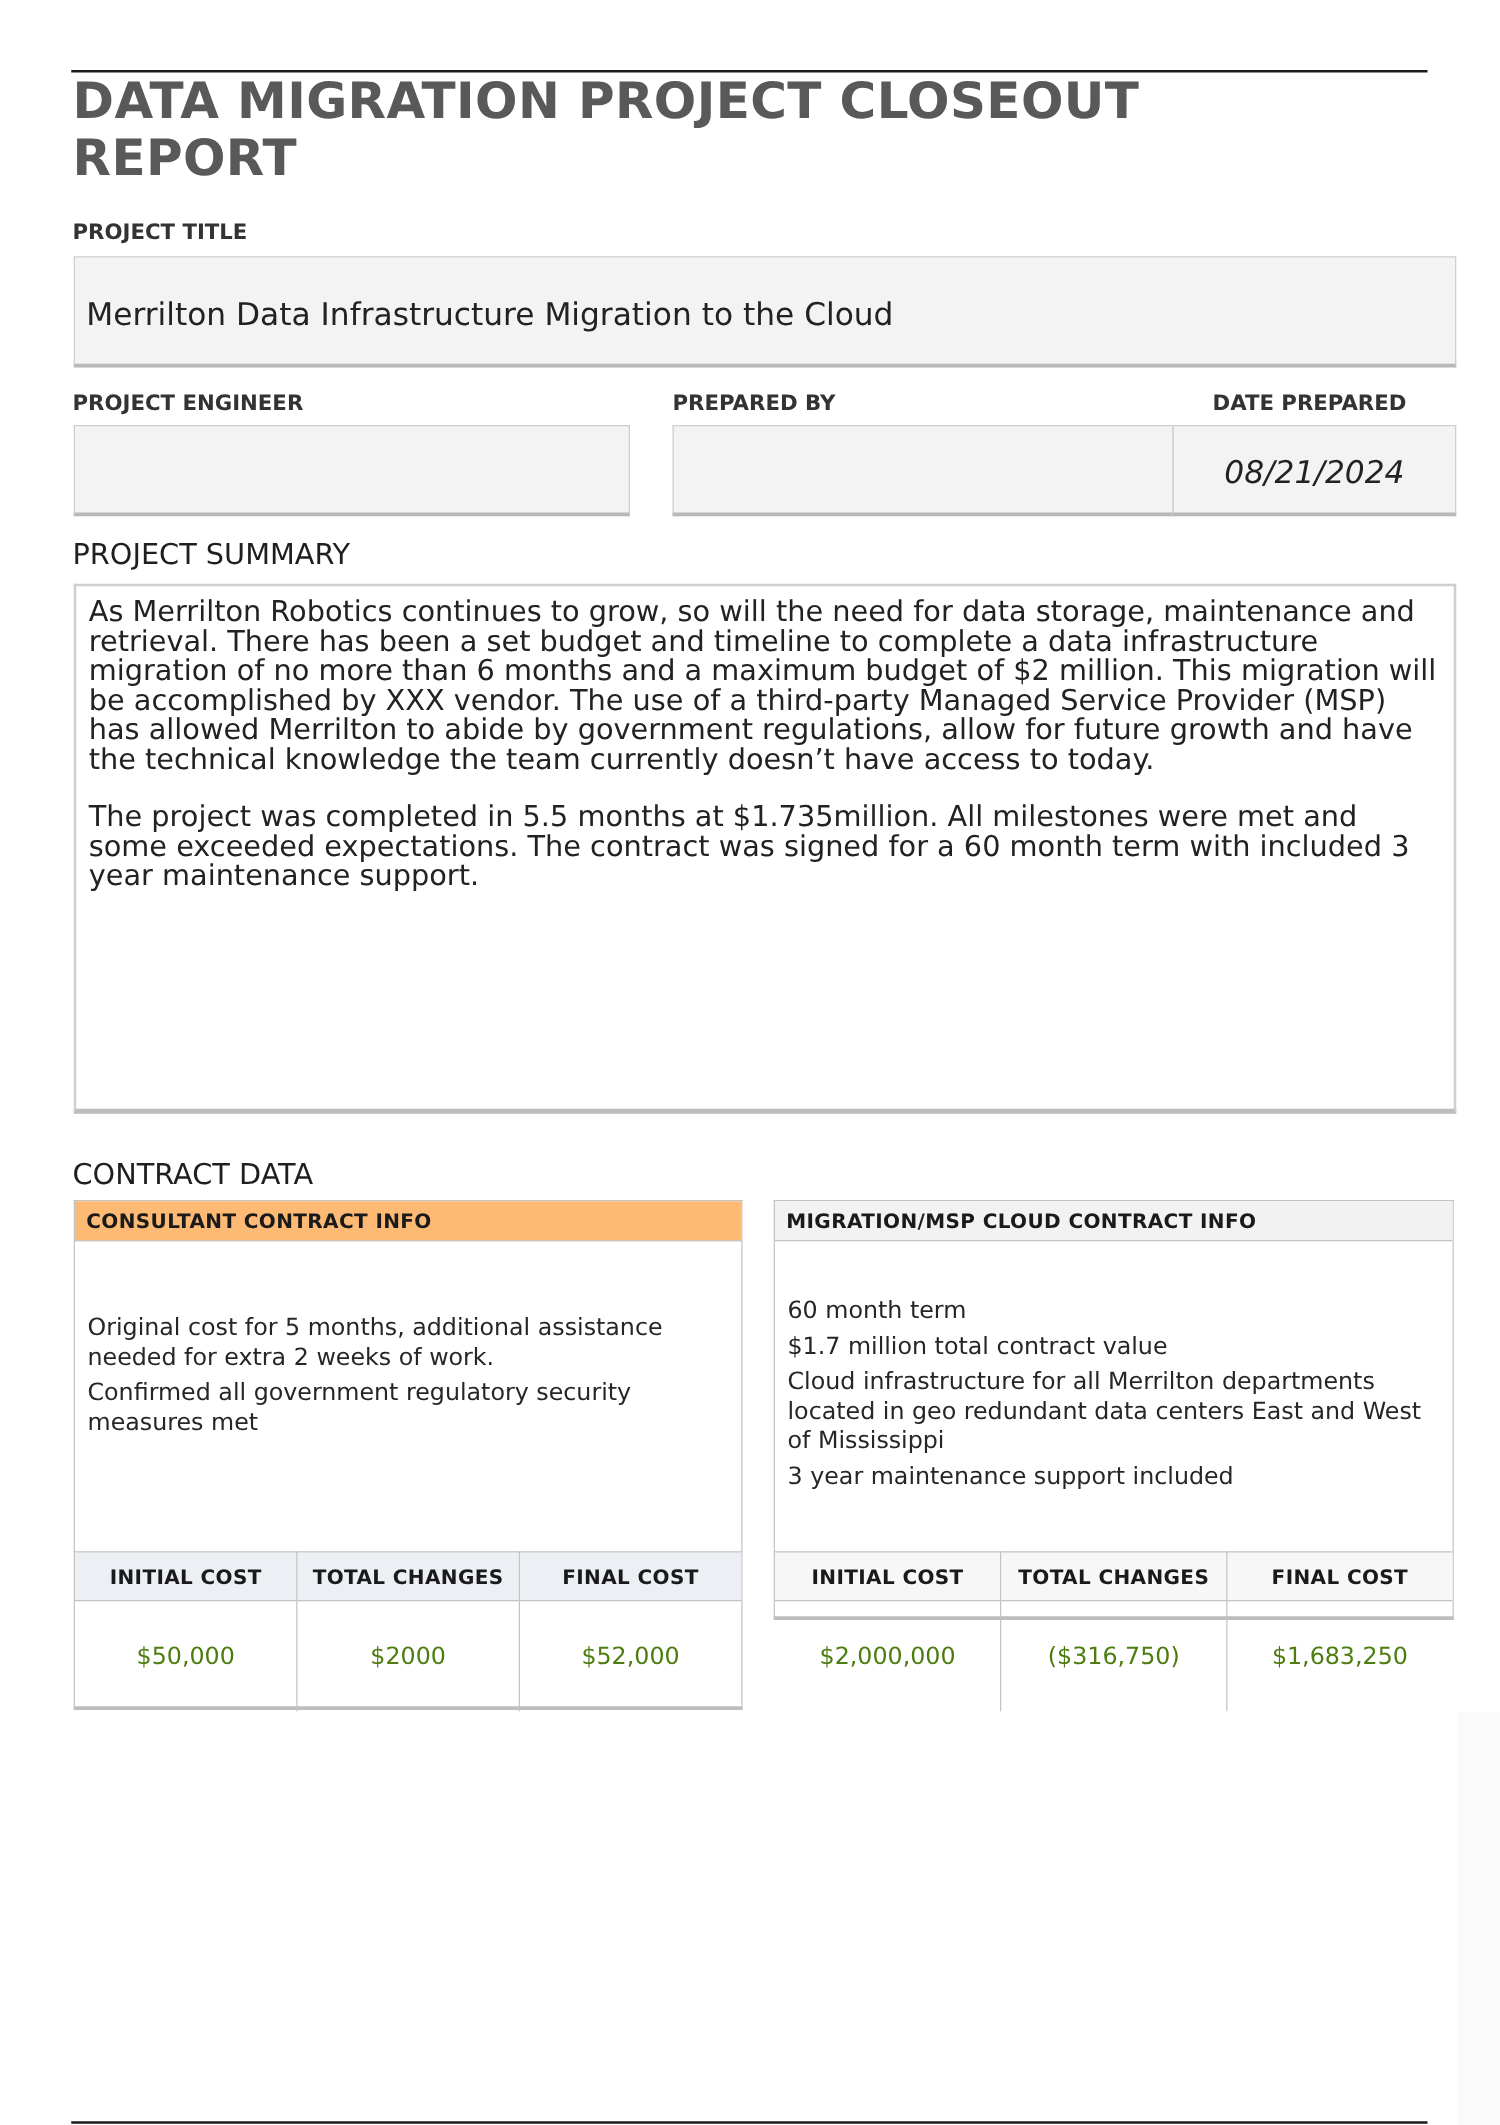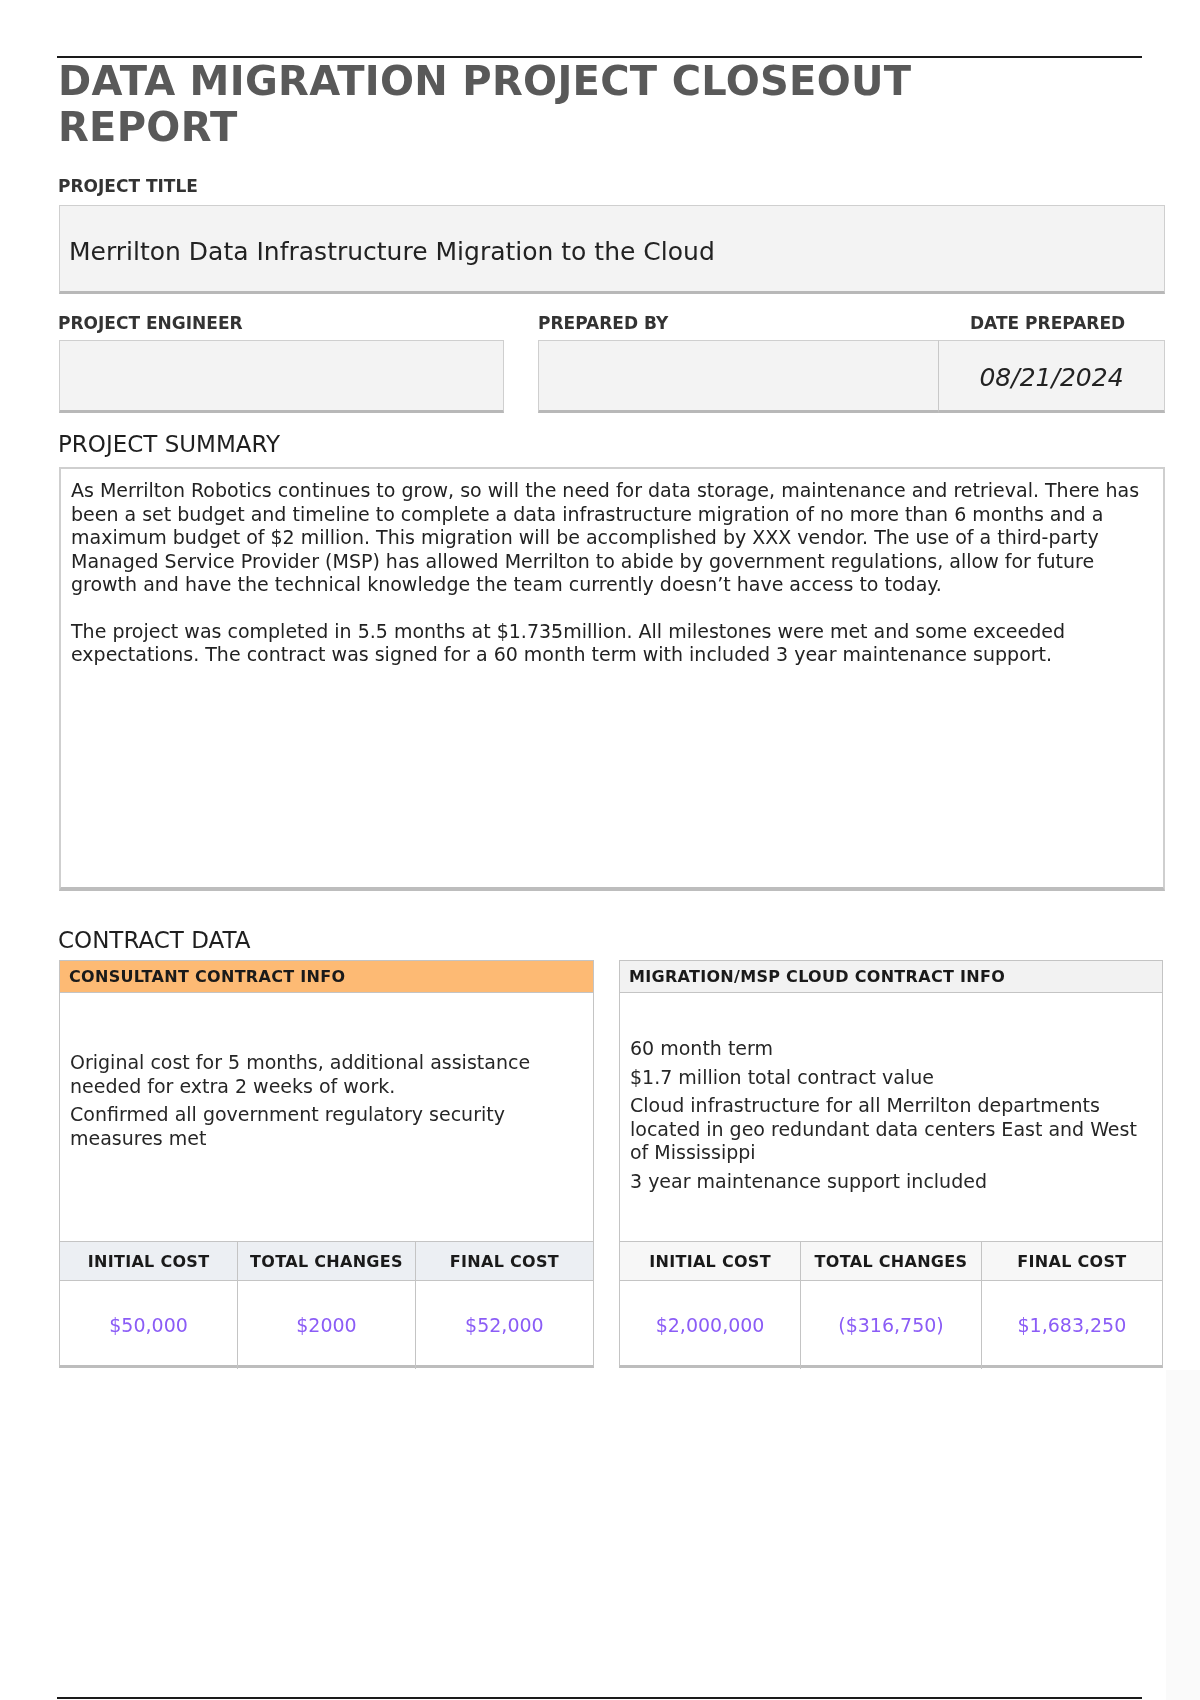--- a/index.html
+++ b/index.html
@@ -12,35 +12,35 @@
   .page-title { position: absolute; left: 58px; top: 58px; width: 900px; margin: 0;
          font-family: "DejaVu Sans", sans-serif; font-weight: bold; font-size: 40px;
          line-height: 46px; color: #595959; letter-spacing: 0.3px; }
   .label { position: absolute; font-size: 17px; color: #333; font-weight: bold; }
   .field { position: absolute; background: #f3f3f3; border: 1.5px solid #cfcfcf;
            border-bottom: 3px solid #b8b8b8; box-sizing: border-box; }
   .field-text { position: absolute; font-size: 25px; color: #222; }
   .section-head { position: absolute; font-size: 23px; color: #1f1f1f; }
   .summary { position: absolute; left: 59px; top: 467px; width: 1106px; height: 424px;
              border: 2px solid #cfcfcf; border-bottom: 4px solid #bdbdbd; box-sizing: border-box;
-             background: #fff; padding: 10px 10px 0 10px; font-size: 19px; line-height: 23.5px; color: #222; }
+             background: #fff; padding: 10px 10px 0 10px; font-size: 23px; line-height: 23.5px; color: #222; }
   .summary p { margin: 0 0 23px 0; }
   .card { position: absolute; border: 1.5px solid #c4c4c4; border-bottom: 3px solid #bdbdbd;
           box-sizing: border-box; background: #fff; }
   .card-head { height: 32px; border-bottom: 1.5px solid #c4c4c4; box-sizing: border-box;
                font-weight: bold; font-size: 16px; padding: 6px 9px; color: #1a1a1a; letter-spacing: 0.3px; }
   .card-head.blue { background: #fdba74; }
   .card-head.grey { background: #f2f2f2; }
   .card-body { height: 248px; box-sizing: border-box; padding: 0 10px; font-size: 19px;
                line-height: 23.5px; color: #262626; position: relative; }
   .card-body .line { margin: 0 0 5px 0; }
   .cost-table { width: 100%; border-collapse: collapse; table-layout: fixed; }
   .cost-table th { height: 36px; font-size: 16px; font-weight: bold; color: #1a1a1a;
                    border: 1.5px solid #c4c4c4; border-left: none; text-align: center; letter-spacing: 0.3px; }
-  .cost-table td { height: 86px; font-size: 19px; color: #8b5cf6; text-align: center;
+  .cost-table td { height: 86px; font-size: 19px; color: #4d7c0f; text-align: center;
                    border-right: 1.5px solid #c4c4c4; }
   .cost-table th:last-child, .cost-table td:last-child { border-right: none; }
   .th-blue th { background: #eceff3; }
   .th-grey th { background: #f7f7f7; }
 </style>
 </head>
 <body>
 
 <div class="rule top"></div>
 
@@ -90,21 +90,21 @@
     </tr>
     <tr>
       <td>$50,000</td>
       <td>$2000</td>
       <td>$52,000</td>
     </tr>
   </tbody>
     </table>
 </div>
 
-<div class="card" style="left:619px; top:960px; width:544px; height:408px;">
+<div class="card" style="left:619px; top:960px; width:544px; height:336px;">
   <div class="card-head grey">MIGRATION/MSP CLOUD CONTRACT INFO</div>
   <div class="card-body">
     <div style="height:44px;"></div>
     <div class="line">60 month term</div>
     <div class="line">$1.7 million total contract value</div>
     <div class="line">Cloud infrastructure for all Merrilton departments located in geo redundant data centers East and West of Mississippi</div>
     <div class="line">3 year maintenance support included</div>
   </div>
   <table class="cost-table th-grey">
     <tbody>

